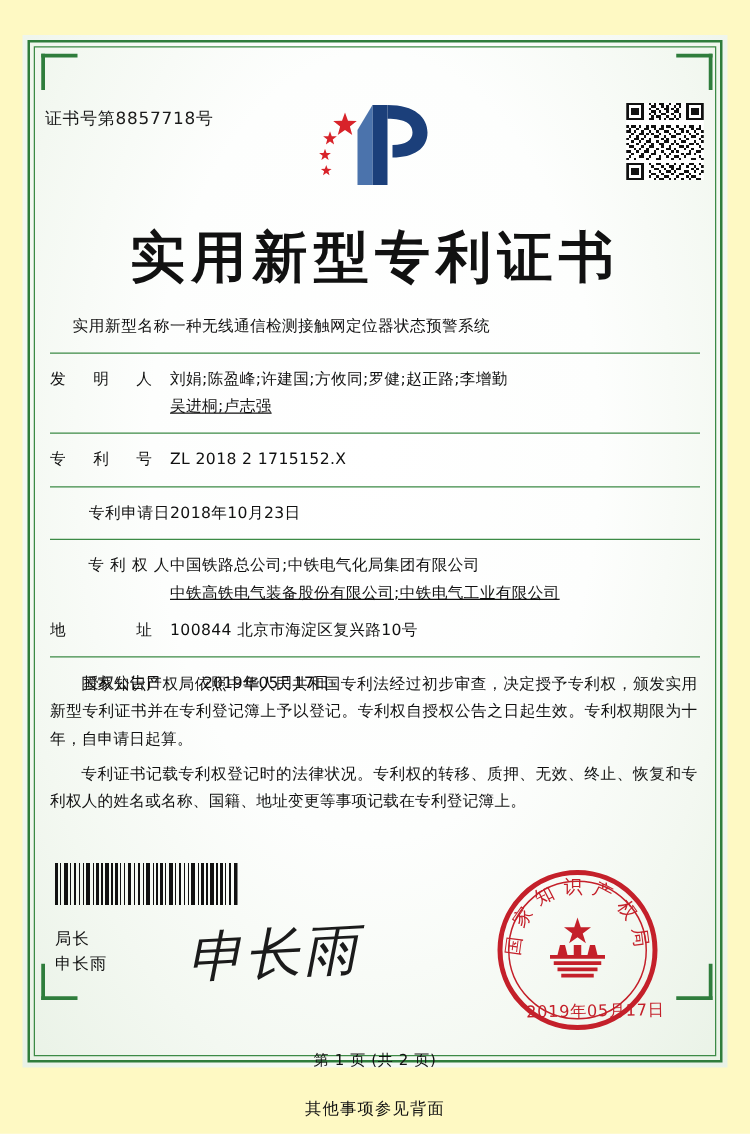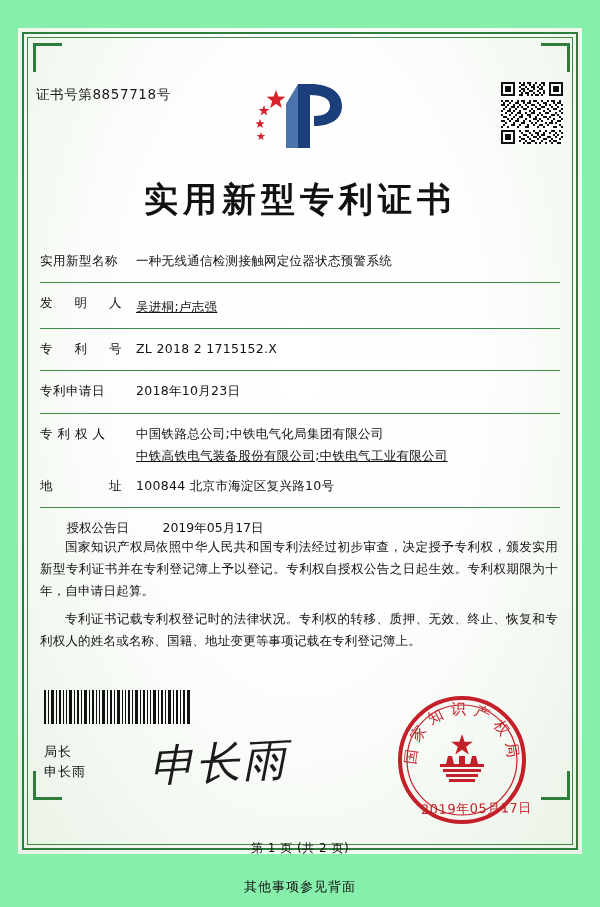--- a/index.html
+++ b/index.html
@@ -11,21 +11,21 @@
     height: 907px;
     background: #ffffff;
     font-family: "DejaVu Sans", "Liberation Sans", sans-serif;
     overflow: hidden;
   }
 
   .page {
     position: relative;
     width: 600px;
     height: 907px;
-    background: #86efac;
+    background: #fef9c3;
   }
 
   
   .certificate {
     position: absolute;
     left: 18px;
     top: 28px;
     width: 564px;
     height: 826px;
     background:
@@ -97,21 +97,21 @@
     height: 76px;
   }
 
   
   .main-title {
     position: absolute;
     left: 0;
     right: 0;
     top: 177px;
     text-align: center;
-    font-size: 34px;
+    font-size: 44px;
     font-weight: bold;
     letter-spacing: 5px;
     color: #111111;
     font-family: "DejaVu Sans", "Liberation Sans", sans-serif;
   }
 
   
   .fields {
     position: absolute;
     left: 40px;
@@ -124,20 +124,21 @@
   .field-row {
     display: flex;
     align-items: flex-start;
     margin-bottom: 12px;
   }
   .field-label {
     width: 96px;
     flex: 0 0 96px;
     white-space: nowrap;
     letter-spacing: 0.5px;
+    text-align: right;
   }
   .field-label.spread {
     display: flex;
     justify-content: space-between;
     padding-right: 14px;
     box-sizing: border-box;
   }
   .field-value {
     flex: 1 1 auto;
     letter-spacing: 0.3px;
@@ -529,20 +530,21 @@
     </div>
     <div class="sep"></div>
 
     <div class="field-row">
       <div class="field-label spread">
         <span>发</span>
         <span>明</span>
         <span>人</span>
       </div>
       <div class="field-value">
+        <span>刘娟;陈盈峰;许建国;方攸同;罗健;赵正路;李增勤</span>
         <span class="line2">吴进桐;卢志强</span>
       </div>
     </div>
     <div class="sep"></div>
 
     <div class="field-row">
       <div class="field-label spread">
         <span>专</span>
         <span>利</span>
         <span>号</span>

